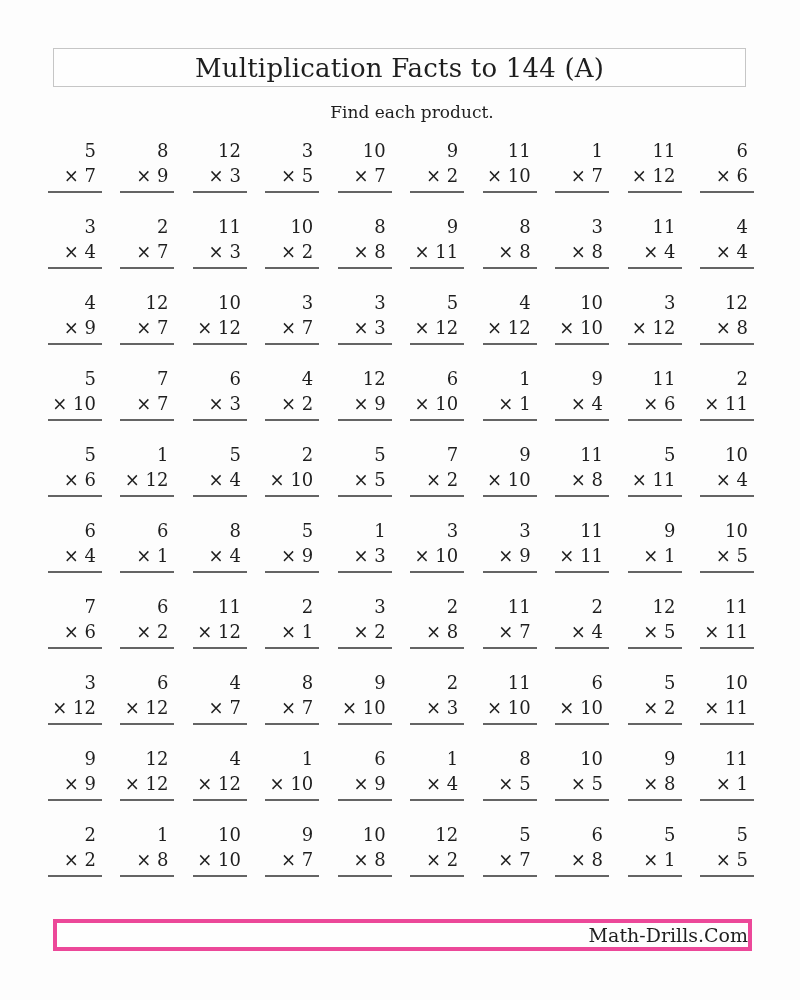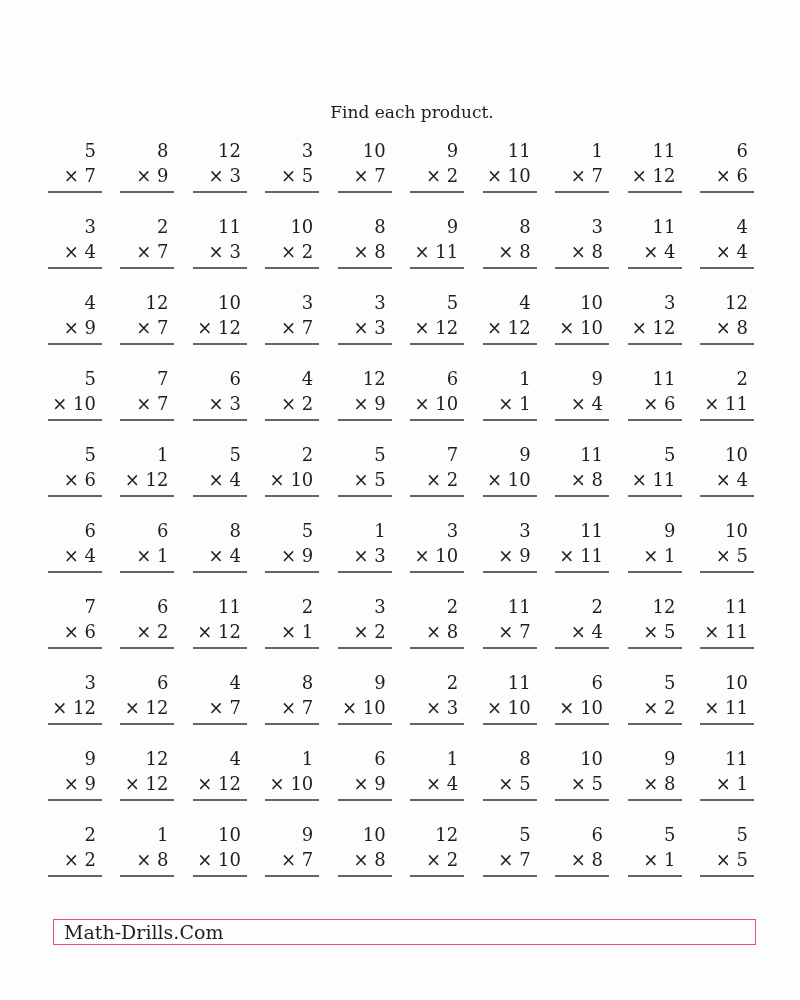--- a/index.html
+++ b/index.html
@@ -71,36 +71,38 @@
     height: 0;
     border-top: 2px solid #646464;
     margin-top: 3px;
   }
   .footer-box {
     position: absolute;
     left: 53px;
     top: 919px;
     width: 691px;
     height: 24px;
-    border: 1px solid #ec4899;
+    border: 4px solid #ec4899;
     background: #fefefe;
     display: flex;
     align-items: center;
-    justify-content: flex-start;
-    padding-left: 10px;
+    justify-content: flex-end;
   }
   .footer-text {
     font-size: 19px;
   }
 </style>
 </head>
 <body>
 
 <div class="page">
 
+  <div class="title-box">
+    <h1 class="title">Multiplication Facts to 144 (A)</h1>
+  </div>
 
   <p class="subtitle">Find each product.</p>
 
   <div class="grid" id="grid">
       <div class="prow">
         <div class="prob">
           <div class="top">5</div>
           <div class="bot">× 7</div>
           <div class="ansline"></div>
         </div>

